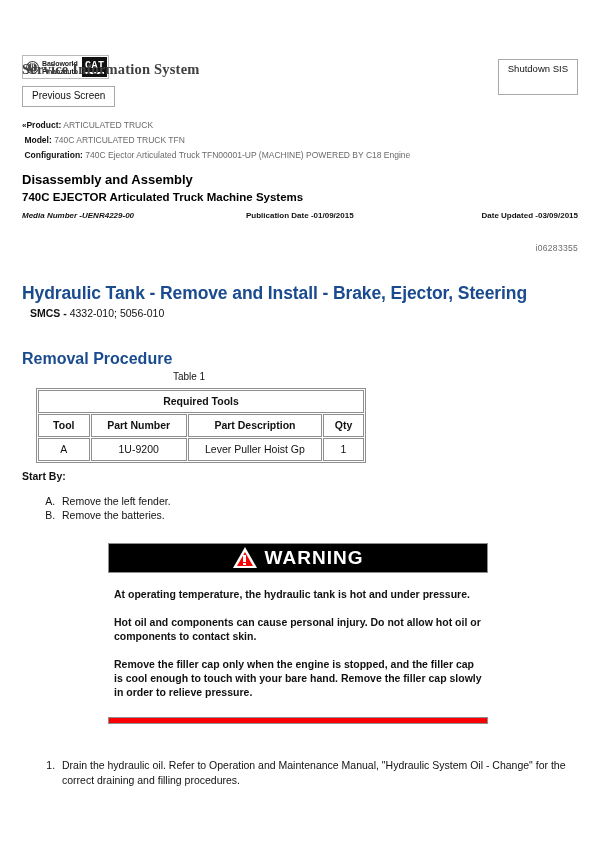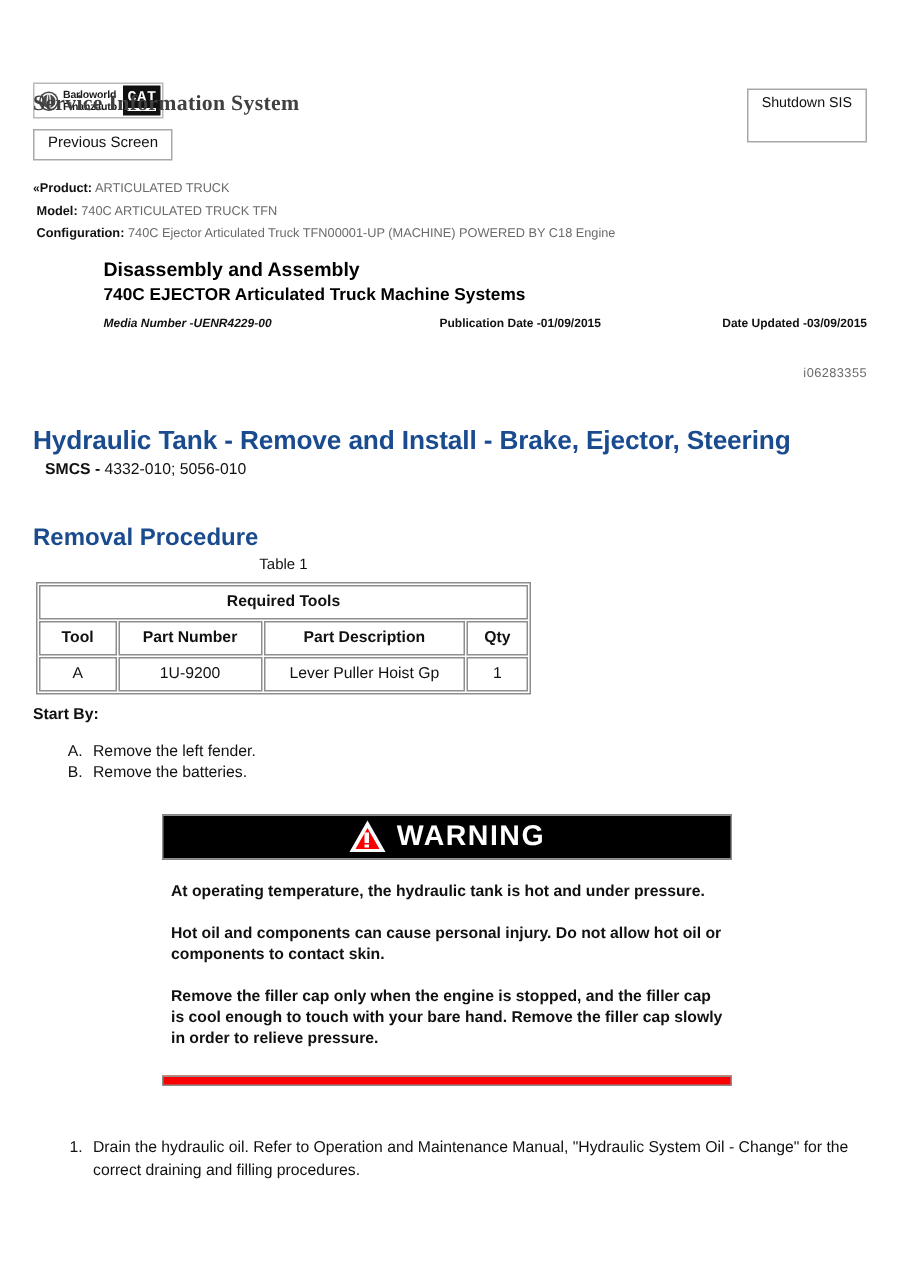--- a/index.html
+++ b/index.html
@@ -158,21 +158,20 @@
     font-size: 8px;
   }
   .meta-row .val { color: #6a6a6a; }
 
   
   .doc-head {
     position: absolute;
     left: 22px;
     right: 22px;
     top: 171px;
-    margin-left: 47px;
   }
   .doc-head .h1 {
     font-size: 13px;
     font-weight: bold;
     color: #000000;
     line-height: 17px;
   }
   .doc-head .h2 {
     font-size: 11.5px;
     font-weight: bold;
@@ -238,21 +237,21 @@
     position: absolute;
     left: 24px;
     top: 371px;
     width: 330px;
     text-align: center;
     font-size: 10px;
     color: #111111;
   }
   table.tools {
     position: absolute;
-    left: 24px;
+    left: 36px;
     top: 388px;
     width: 330px;
     border-collapse: separate;
     border-spacing: 1px;
     background: #ffffff;
     border: 1px solid #8e8e8e;
     font-size: 10.5px;
   }
   table.tools td, table.tools th {
     border: 1px solid #8e8e8e;

